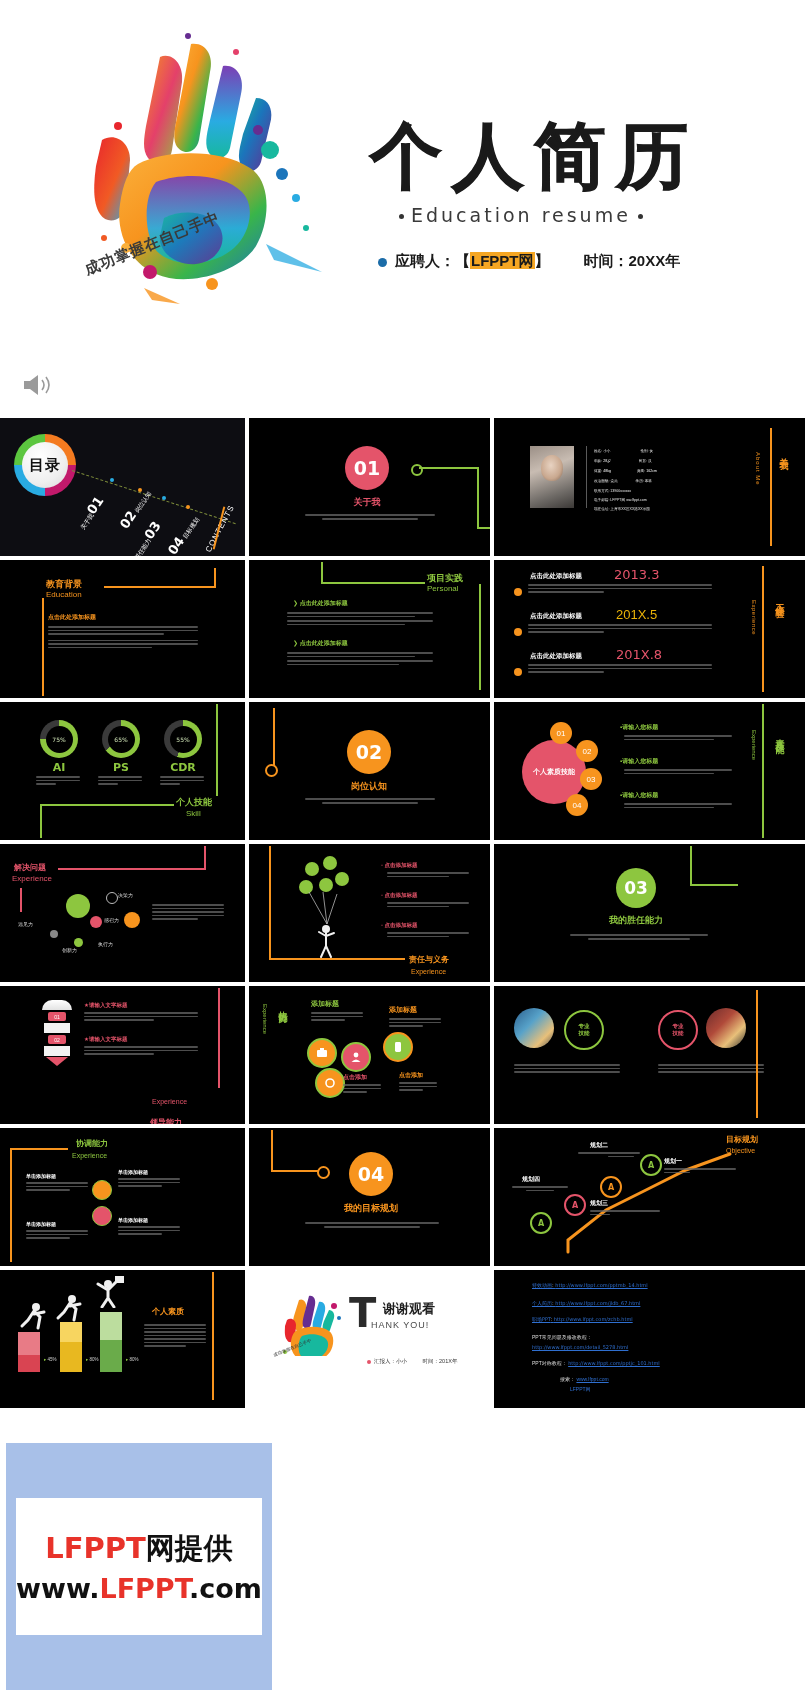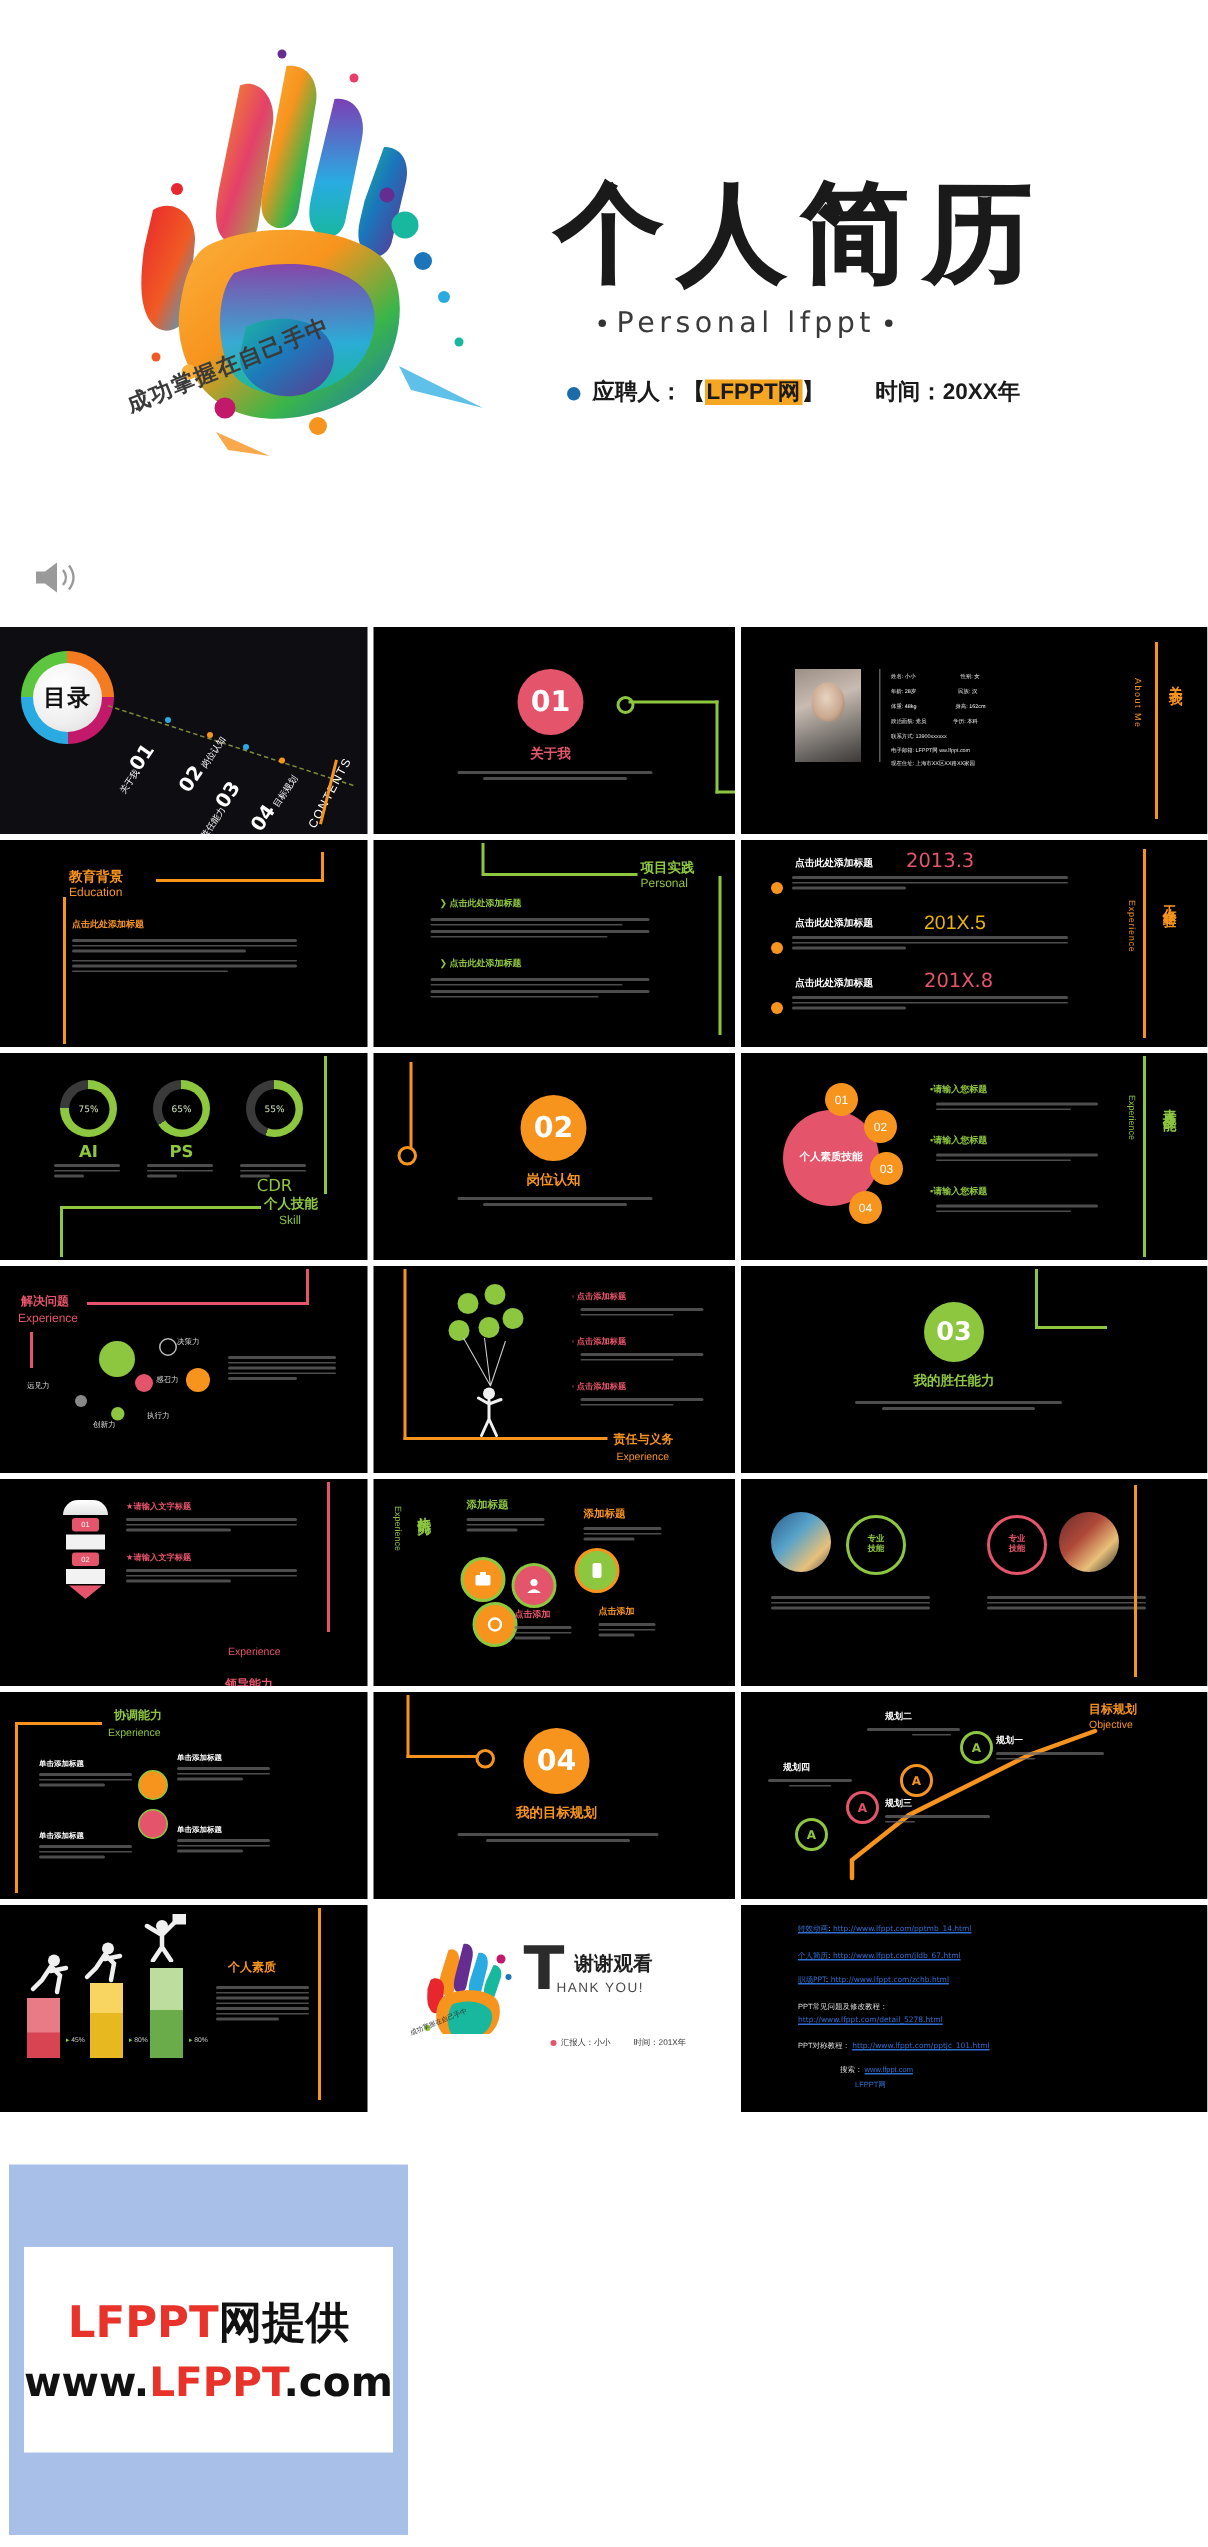--- a/index.html
+++ b/index.html
@@ -178,21 +178,21 @@
       <circle cx="44" cy="216" r="3" fill="#f15a24"></circle>
       <path d="M206 222 L262 250 L214 238 Z" fill="#29abe2" opacity=".75"></path>
       <path d="M84 266 L120 282 L92 278 Z" fill="#f7941e" opacity=".8"></path>
     </svg>
   </div>
 
   <div class="cover-slogan">成功掌握在自己手中</div>
 
   <div class="cover-title">个人简历</div>
   <div class="cover-sub">
-    <span class="dot"></span><span>Personal lfppt</span><span class="dot"></span>
+    <span class="dot"></span><span>Education resume</span><span class="dot"></span>
   </div>
 
   <div class="cover-meta">
     <span class="bullet"></span><span>应聘人：【</span><span class="hl">LFPPT网</span><span>】</span><span class="gap"></span><span>时间：20XX年</span>
   </div>
 
   <svg class="speaker-icon" viewBox="0 0 34 26">
     <path d="M4 9 h6 l8 -6 v20 l-8 -6 h-6 z" fill="#9a9a9a"></path>
     <path d="M22 8 q4 5 0 10" stroke="#9a9a9a" stroke-width="1.6" fill="none"></path>
     <path d="M26 5 q6 8 0 16" stroke="#9a9a9a" stroke-width="1.6" fill="none"></path>
@@ -316,21 +316,21 @@
     <div class="body-lines" style="left:38px;top:92px;">
       <div class="bl sm" style="width:146px"></div>
         <div class="bl sm" style="width:128px"></div>
       <div class="bl sm" style="width:146px;margin-top:3px"></div>
         <div class="bl sm" style="width:112px"></div>
     </div>
   </div>
 
   <div class="slide" style="left:494px;top:142px;width:311px;height:138px;">
     <div class="ti" style="left:36px;top:12px;color:#fff;font-size:6.5px;font-weight:bold;">点击此处添加标题</div>
-    <div class="ti" style="left:110px;top:8px;color:#e4546a;font-size:13px;font-family:'DejaVu Sans',sans-serif;">2013.3</div>
+    <div class="ti" style="left:120px;top:8px;color:#e4546a;font-size:13px;font-family:'DejaVu Sans',sans-serif;">2013.3</div>
     <div style="position:absolute;left:20px;top:28px;width:8px;height:8px;border-radius:50%;background:#f7941e;"></div>
     <div class="body-lines" style="left:34px;top:24px;">
       <div class="bl sm" style="width:184px"></div>
         <div class="bl sm" style="width:184px"></div>
         <div class="bl sm" style="width:76px"></div>
     </div>
 
     <div class="ti" style="left:36px;top:52px;color:#fff;font-size:6.5px;font-weight:bold;">点击此处添加标题</div>
     <div class="ti" style="left:122px;top:48px;color:#eab308;font-size:13px;font-family:Liberation Sans, sans-serif;">201X.5</div>
     <div style="position:absolute;left:20px;top:68px;width:8px;height:8px;border-radius:50%;background:#f7941e;"></div>
@@ -371,21 +371,21 @@
     <div class="ti" style="left:102px;top:60px;width:38px;text-align:center;color:#8dc63f;font-size:11px;font-weight:bold;font-family:'DejaVu Sans',sans-serif;">PS</div>
     <div class="body-lines" style="left:98px;top:74px;">
       <div class="bl sm" style="width:44px"></div>
         <div class="bl sm" style="width:44px"></div>
         <div class="bl sm" style="width:20px"></div>
     </div>
 
     <div class="donut" style="left:164px;top:18px;width:38px;height:38px;background:conic-gradient(#8dc63f 0% 55%,#3a3a3a 55% 100%);">
       <div class="donut-in" style="width:27px;height:27px;">55%</div>
     </div>
-    <div class="ti" style="left:162px;top:60px;width:42px;text-align:center;color:#8dc63f;font-size:11px;font-weight:normal;font-family:'DejaVu Sans',sans-serif;margin-top:23px;">CDR</div>
+    <div class="ti" style="left:162px;top:60px;width:42px;text-align:center;color:#8dc63f;font-size:11px;font-weight:bold;font-family:'DejaVu Sans',sans-serif;">CDR</div>
     <div class="body-lines" style="left:160px;top:74px;">
       <div class="bl sm" style="width:44px"></div>
         <div class="bl sm" style="width:44px"></div>
         <div class="bl sm" style="width:20px"></div>
     </div>
 
     <div class="ti" style="left:176px;top:96px;color:#8dc63f;font-size:9px;font-weight:bold;">个人技能</div>
     <div class="ti" style="left:186px;top:108px;color:#8dc63f;font-size:8px;">Skill</div>
     <div class="ln" style="left:40px;top:102px;width:134px;height:2px;background:#8dc63f;"></div>
     <div class="ln" style="left:40px;top:102px;width:2px;height:34px;background:#8dc63f;"></div>

